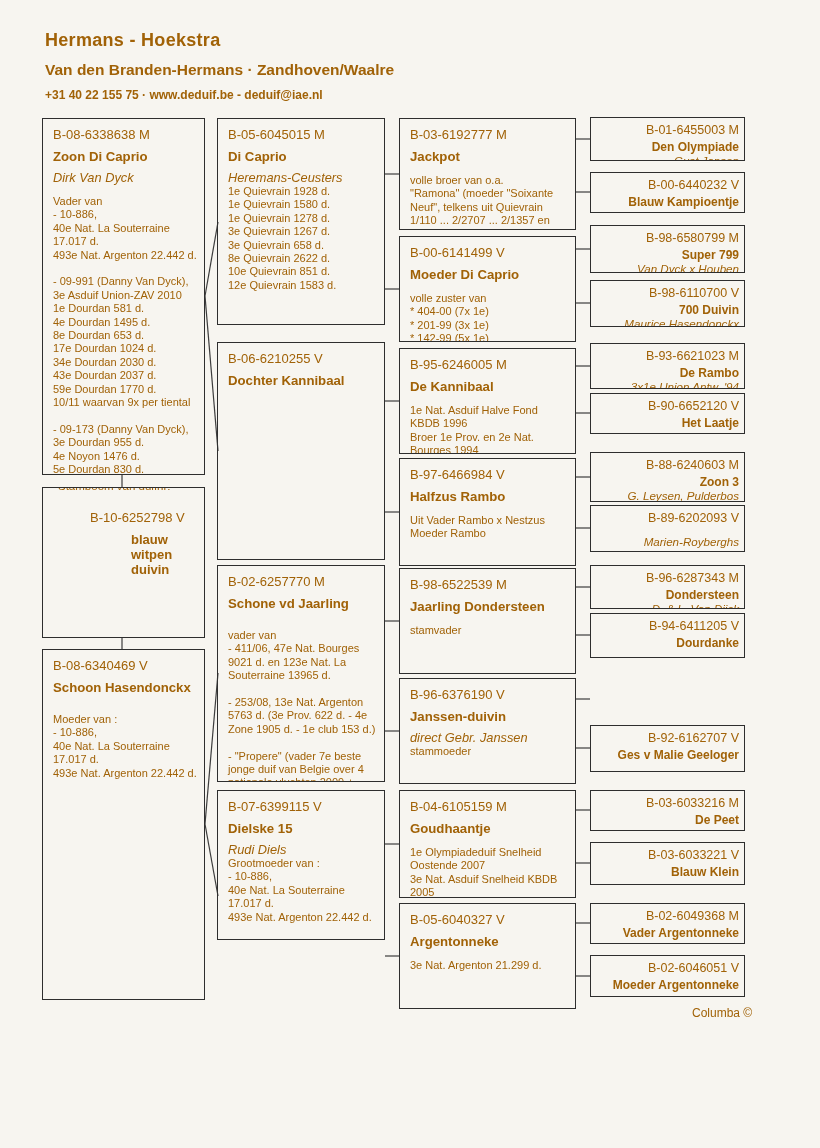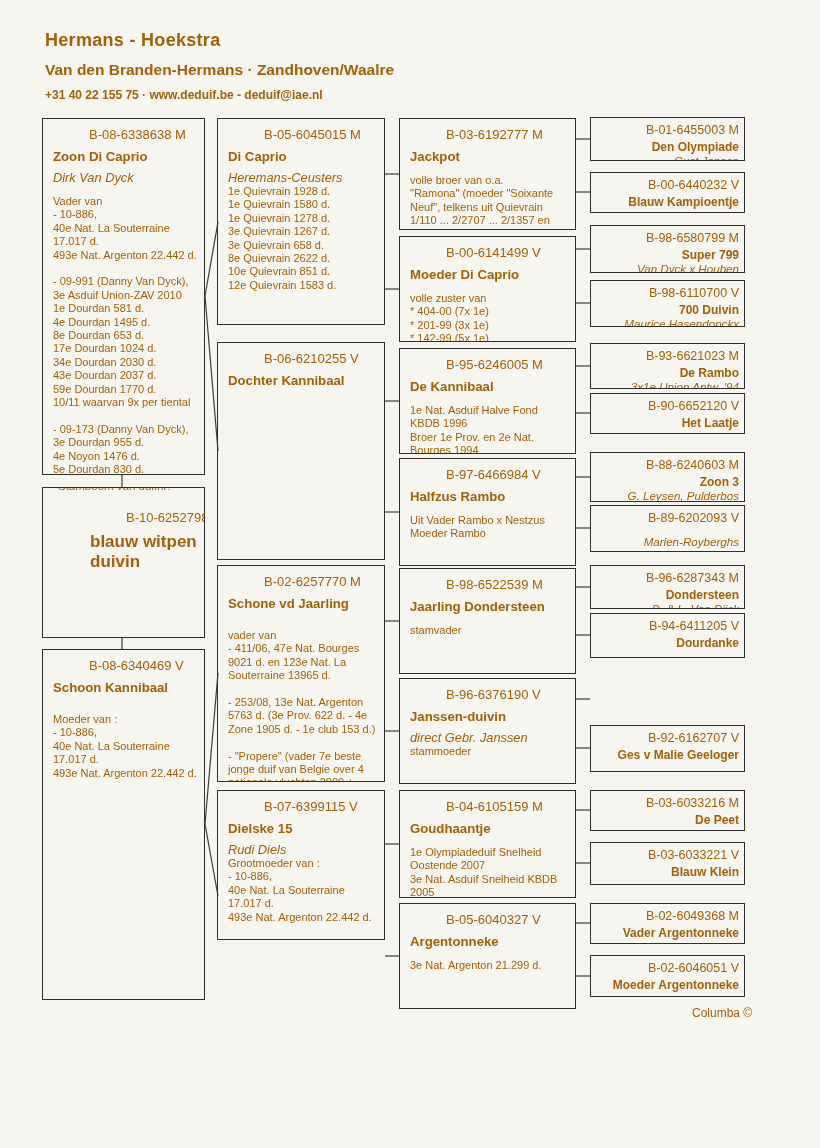--- a/index.html
+++ b/index.html
@@ -10,38 +10,38 @@
   }
   .hdr1 { position:absolute; left:45px; top:30px; font-size:18px; font-weight:bold; letter-spacing:.3px; }
   .hdr2 { position:absolute; left:45px; top:61px; font-size:15.5px; font-weight:bold; }
   .hdr3 { position:absolute; left:45px; top:88px; font-size:12px; font-weight:bold; }
 
   .pbox {
     position:absolute; box-sizing:border-box;
     border:1.6px solid #2e2e2e; background:transparent;
     padding:8px 7px 5px 10px; overflow:hidden;
   }
-  .ring    { font-size:13px; margin-bottom:7px; white-space:nowrap;margin-left:36px; }
+  .ring    { font-size:13px; margin-bottom:7px; white-space:nowrap; }
   .pname   { font-size:13.2px; font-weight:bold; margin-bottom:6px; }
   .breeder { font-size:12.8px; font-style:italic; }
   .details { font-size:11px; line-height:1.22; white-space:pre-line; }
   .mt   { margin-top:10px; }
   .mt-lg{ margin-top:18px; }
 
   .pbox.small { padding:5px 5px 3px 9px;text-align:right; }
   .pbox.small .ring    { font-size:12.5px; margin-bottom:4px; }
   .pbox.small .pname   { font-size:12px; line-height:1.12; margin-bottom:0; }
   .pbox.small .breeder { font-size:11.6px; line-height:1.15; }
 
   .subject { padding-top:22px;padding-left:47px; }
   .subject .legend {
     position:absolute; top:-8px; left:10px; background:#f7f5f0;
     padding:0 5px; font-size:11.5px;
   }
-  .subject .pname { font-size:17px; }
+  .subject .pname { font-size:13px;margin-left:41px; }
 
   .lines { position:absolute; left:0; top:0; pointer-events:none; }
   .credit { position:absolute; left:692px; top:1006px; font-size:12px; }
 </style>
 </head>
 <body>
 
 <div class="page">
 
   <div class="hdr1">Hermans - Hoekstra</div>
@@ -112,21 +112,21 @@
   </div>
 
   <div class="pbox subject" style="left:42px;top:487px;width:163px;height:151px">
     <div class="legend">Stamboom van duifnr:</div>
     <div class="ring">B-10-6252798 V</div>
     <div class="pname">blauw witpen duivin</div>
   </div>
 
   <div class="pbox" style="left:42px;top:649px;width:163px;height:351px">
     <div class="ring">B-08-6340469 V</div>
-    <div class="pname">Schoon Kannibaal</div>
+    <div class="pname">Schoon Hasendonckx</div>
 
     <div class="details mt-lg">Moeder van :
 - 10-886,
 40e Nat. La Souterraine 17.017 d.
 493e Nat. Argenton 22.442 d.</div>
   </div>
 
   <div class="pbox" style="left:217px;top:118px;width:168px;height:207px">
     <div class="ring">B-05-6045015 M</div>
     <div class="pname">Di Caprio</div>

